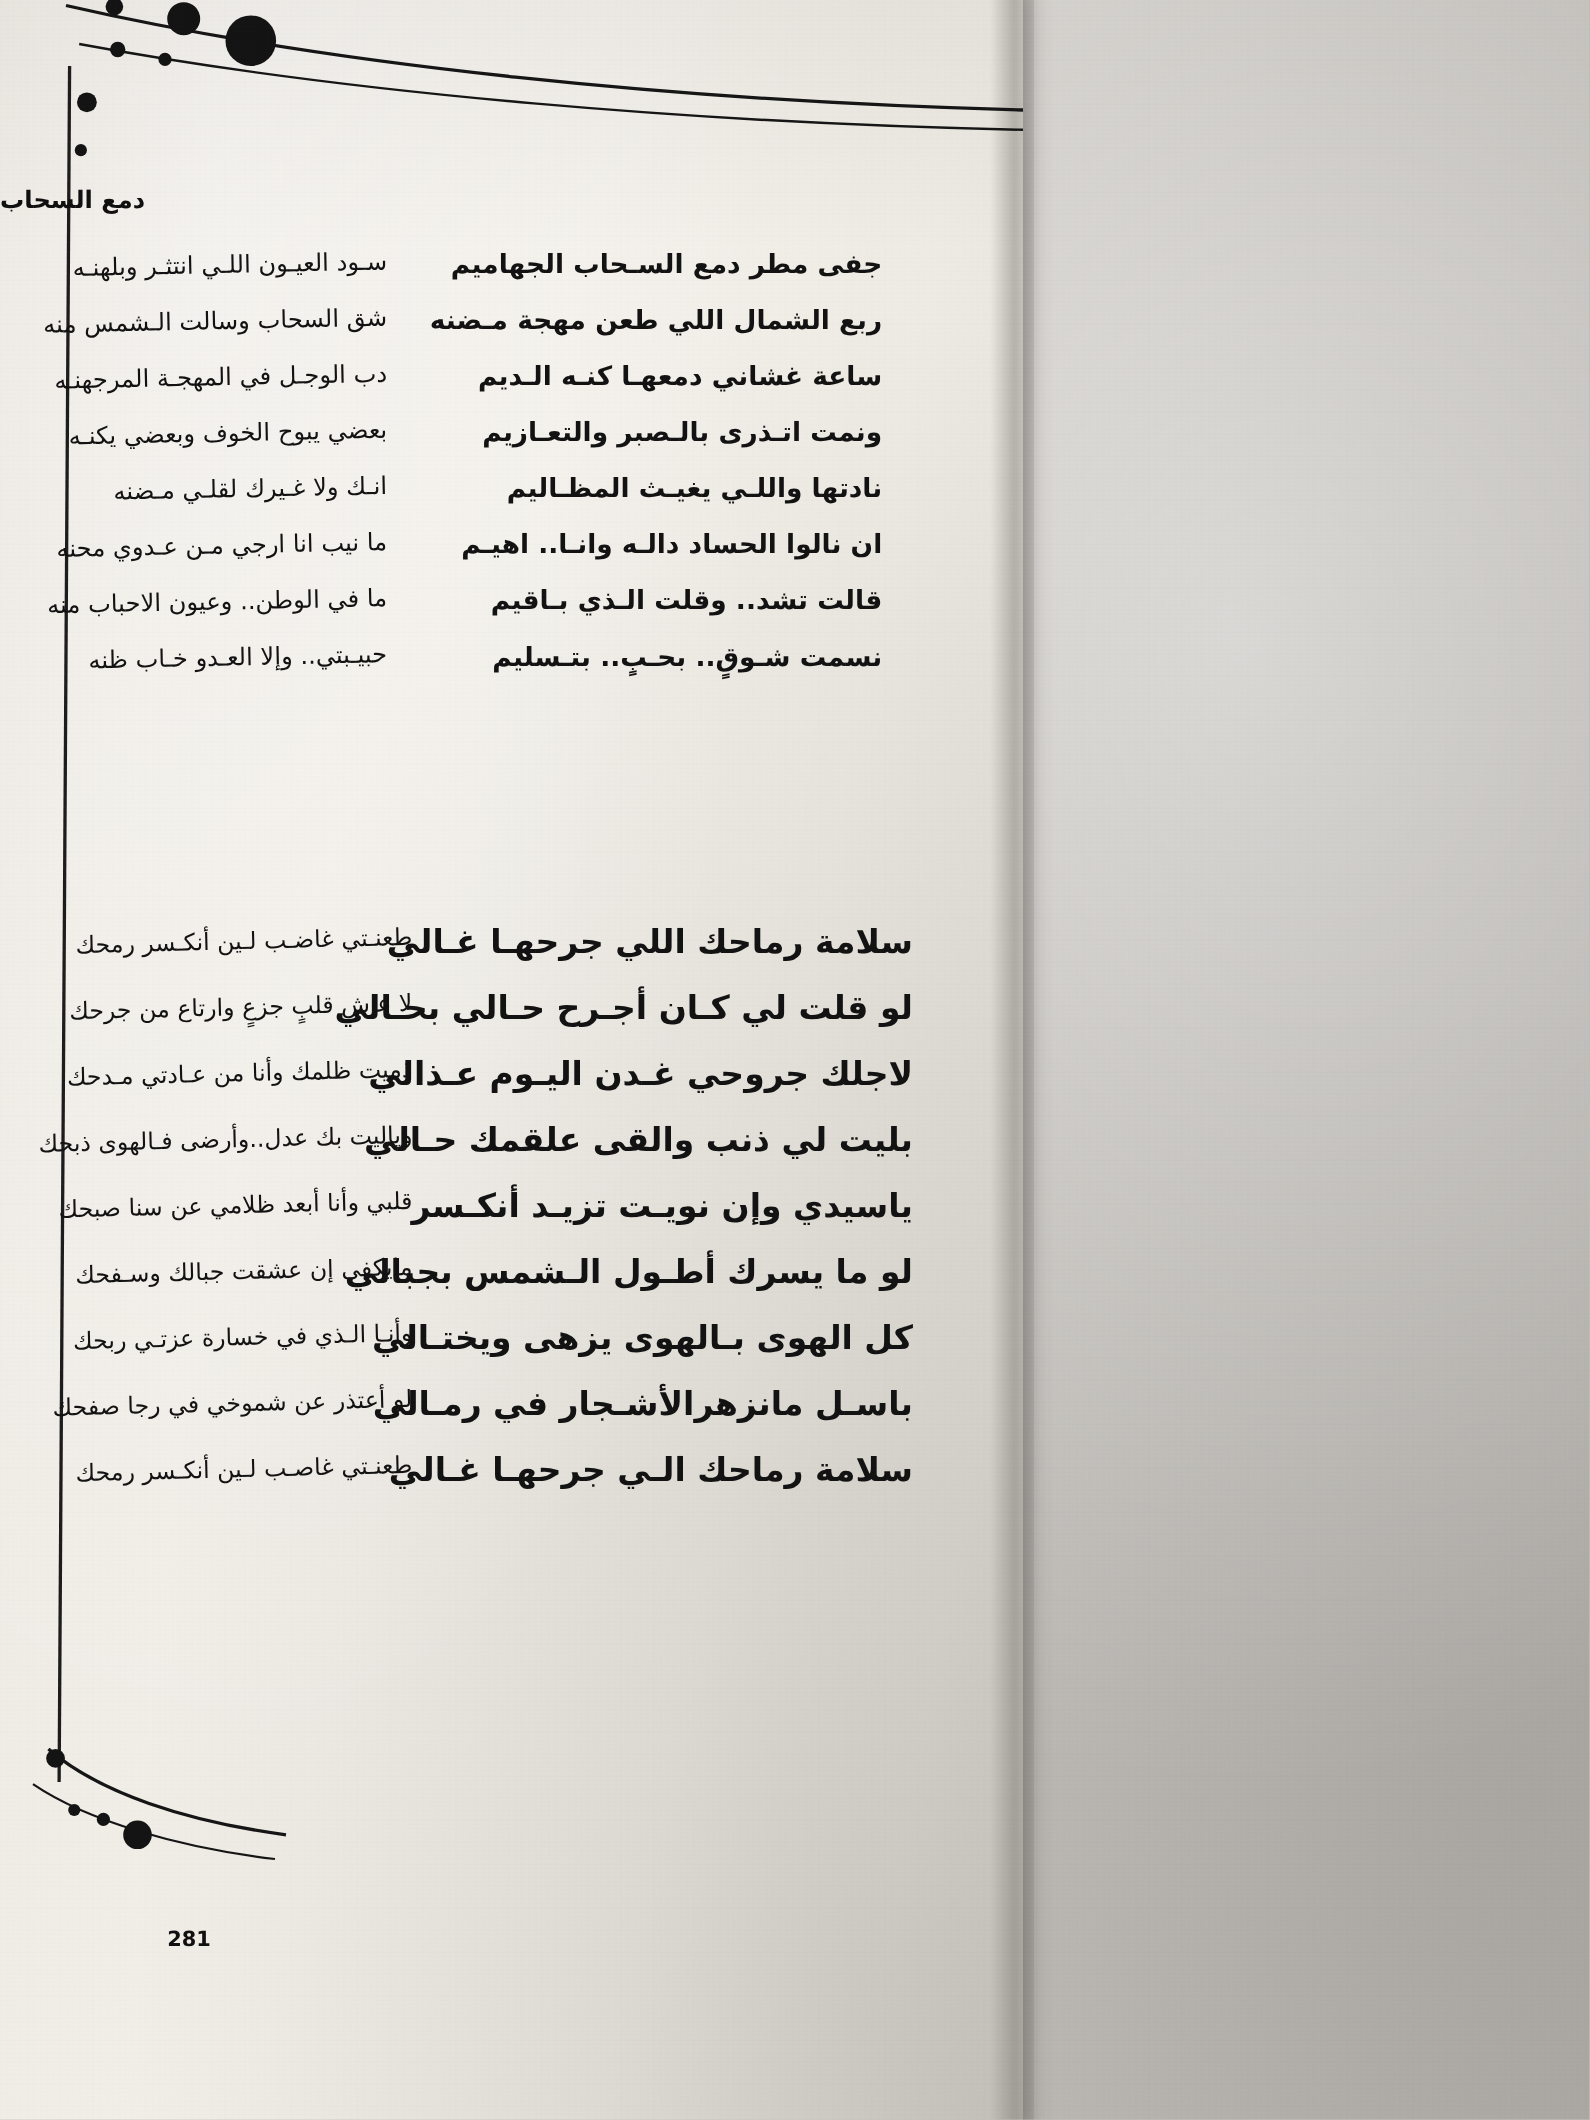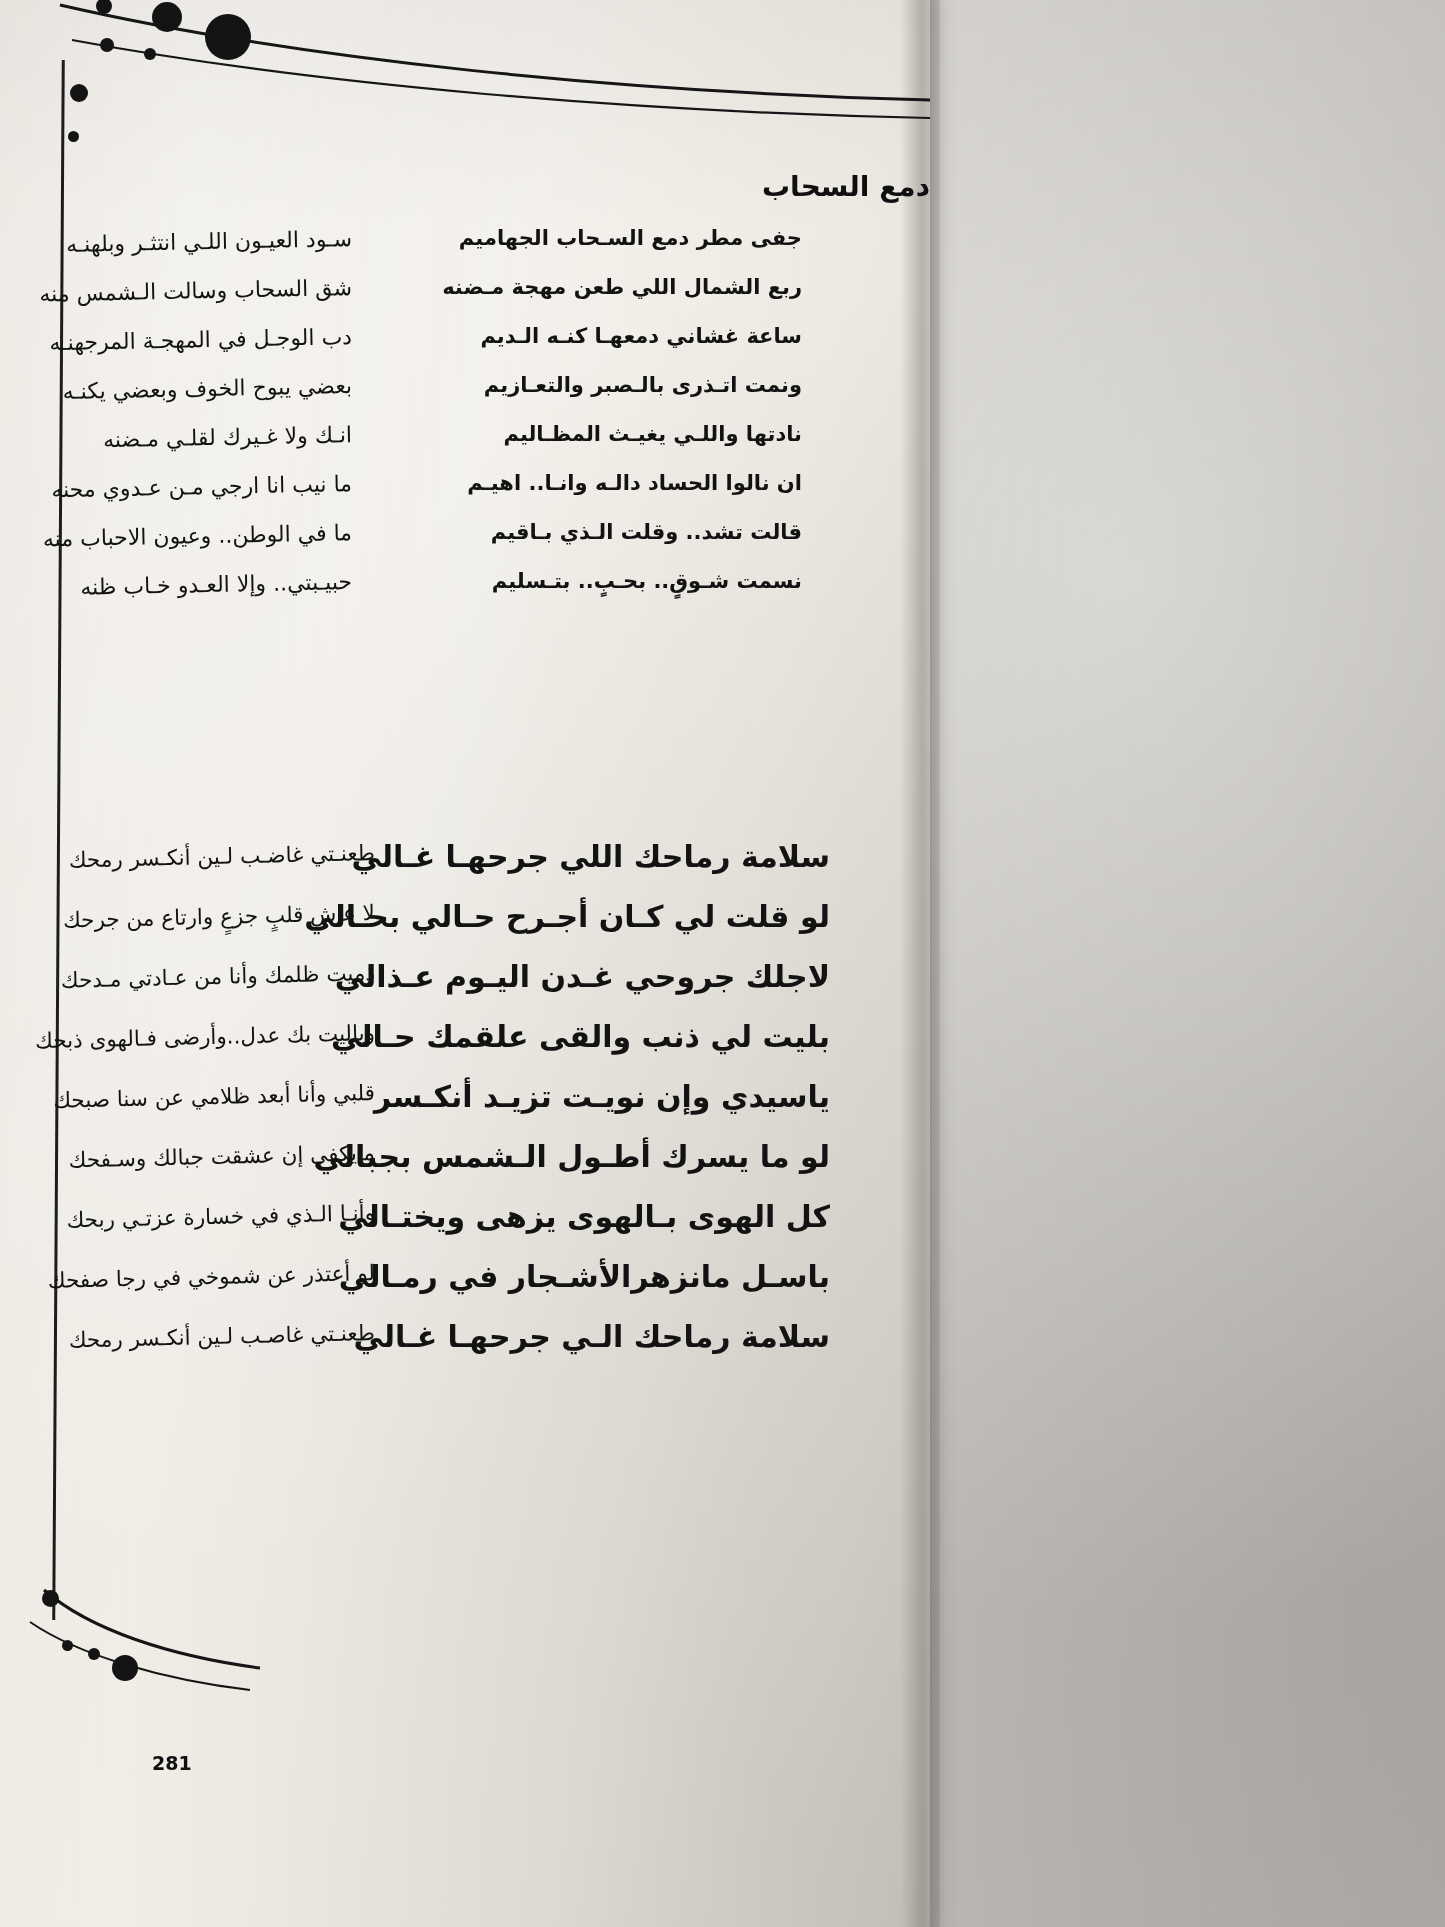--- a/index.html
+++ b/index.html
@@ -84,23 +84,23 @@
   .content {
     position: absolute;
     top: 0; left: 0;
     width: 930px;
     height: 1947px;
     color: #121212;
   }
   .poem-title {
     position: absolute;
     width: 100%;
-    text-align: right;
+    text-align: left;
     font-weight: bold;
-    font-size: 28px;
+    font-size: 22px;
     letter-spacing: 0px;
     color: #101010;
     font-family: "DejaVu Sans", "Liberation Sans", sans-serif;
   }
   .verse-block {
     position: absolute;
     display: flex;
     flex-direction: column;
     direction: rtl;
   }
@@ -131,21 +131,21 @@
   #poem-1 .verse-row { margin-bottom: 27px; }
   #poem-1 .hemistich.first {
     width: 320px;
     font-size: 22px;
     letter-spacing: 0.5px;
     transform: rotate(-1.2deg);
     transform-origin: right center;
   }
   #poem-1 .hemistich.second {
     width: 410px;
-    font-size: 21px;
+    font-size: 24px;
     letter-spacing: 0.3px;
     font-weight: 600;
   }
   #poem-2 .verse-row { margin-bottom: 30px; }
   #poem-2 .hemistich.first {
     width: 345px;
     font-size: 21.5px;
     transform: rotate(-1.4deg);
     transform-origin: right center;
   }

